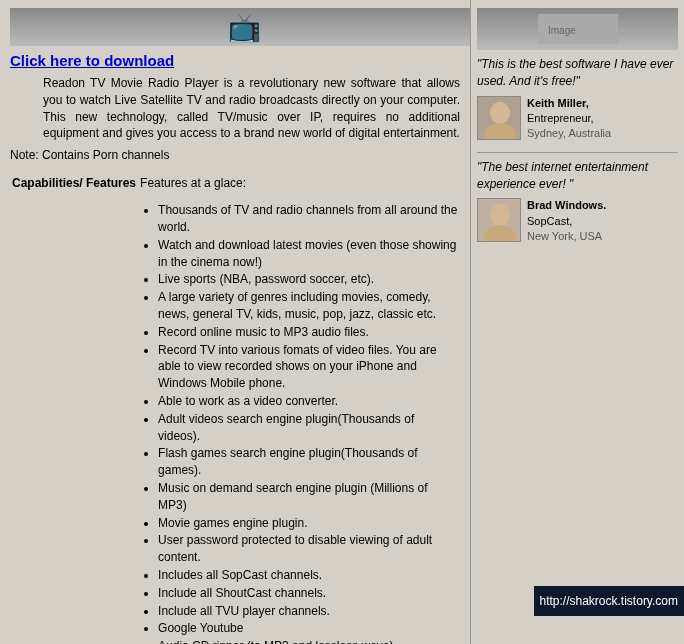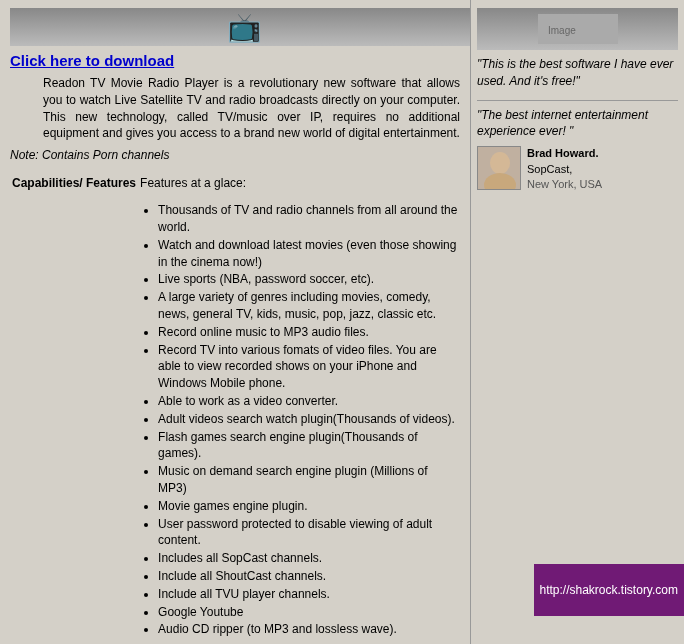--- a/index.html
+++ b/index.html
@@ -38,21 +38,20 @@
     .description {
       font-size: 12px;
       color: #000;
       line-height: 1.4;
       margin-bottom: 6px;
       text-align: justify;
       margin-left: 33px;
     }
     .note {
       font-size: 12px;
-      font-style: italic;
       margin-bottom: 10px;
       color: #000;
     }
     .section-table {
       width: 100%;
       border-collapse: collapse;
       margin-bottom: 8px;
     }
     .section-table td {
       vertical-align: top;
@@ -74,24 +73,24 @@
     }
     ul.features-list li {
       margin-bottom: 1px;
       font-size: 12px;
       line-height: 1.4;
     }
     .url-overlay {
       position: fixed;
       bottom: 28px;
       right: 0;
-      background: #701a75;
+      background: #0f172a;
       color: #fff;
       font-size: 12px;
-      padding: 19px 6px;
+      padding: 8px 6px;
       z-index: 100;
     }
     
     .testimonial-block {
       margin-bottom: 10px;
     }
     .testimonial-quote {
       font-style: italic;
       font-size: 12px;
       color: #000;
@@ -175,21 +174,21 @@
         <td>
           <div class="features-header">Features at a glace:</div>
           <ul class="features-list" id="features-ul">
                 <li>Thousands of TV and radio channels from all around the world.</li>
                 <li>Watch and download latest movies (even those showing in the cinema now!)</li>
                 <li>Live sports (NBA, password soccer, etc).</li>
                 <li>A large variety of genres including movies, comedy, news, general TV, kids, music, pop, jazz, classic etc.</li>
                 <li>Record online music to MP3 audio files.</li>
                 <li>Record TV into various fomats of video files. You are able to view recorded shows on your iPhone and Windows Mobile phone.</li>
                 <li>Able to work as a video converter.</li>
-                <li>Adult videos search watch plugin(Thousands of videos).</li>
+                <li>Adult videos search engine plugin(Thousands of videos).</li>
                 <li>Flash games search engine plugin(Thousands of games).</li>
                 <li>Music on demand search engine plugin (Millions of MP3)</li>
                 <li>Movie games engine plugin.</li>
                 <li>User password protected to disable viewing of adult content.</li>
                 <li>Includes all SopCast channels.</li>
                 <li>Include all ShoutCast channels.</li>
                 <li>Include all TVU player channels.</li>
                 <li>Google Youtube</li>
                 <li>Audio CD ripper (to MP3 and lossless wave).</li>
               </ul>
@@ -204,36 +203,50 @@
     <div class="right-top-image">
 
       <svg width="80" height="30">
         <rect width="80" height="30" fill="#aaa"></rect>
         <text x="10" y="20" font-size="10" fill="#666">Image</text>
       </svg>
     </div>
 
     <div class="testimonial-block">
       <div class="testimonial-quote">"This is the best software I have ever used. And it's free!"</div>
+      <div class="testimonial-person">
+        <div class="avatar">
+          <svg width="44" height="44">
+            <rect width="44" height="44" fill="#b0a090"></rect>
+            <ellipse cx="22" cy="16" rx="10" ry="11" fill="#d4b896"></ellipse>
+            <ellipse cx="22" cy="38" rx="16" ry="12" fill="#c8a87c"></ellipse>
+          </svg>
+        </div>
+        <div class="person-info">
+          <div class="person-name">Keith Miller,</div>
+          <div>Entrepreneur,</div>
+          <div class="person-location">Sydney, Australia</div>
+        </div>
+      </div>
     </div>
 
     <hr class="divider">
 
     <div class="testimonial-block">
       <div class="testimonial-quote">"The best internet entertainment experience ever! "</div>
       <div class="testimonial-person">
         <div class="avatar">
           <svg width="44" height="44">
             <rect width="44" height="44" fill="#c0b0a0"></rect>
             <ellipse cx="22" cy="16" rx="10" ry="11" fill="#d4b896"></ellipse>
             <ellipse cx="22" cy="38" rx="16" ry="12" fill="#c8a87c"></ellipse>
           </svg>
         </div>
         <div class="person-info">
-          <div class="person-name">Brad Howard.</div>
+          <div class="person-name">Brad Windows.</div>
           <div>SopCast,</div>
           <div class="person-location">New York, USA</div>
         </div>
       </div>
     </div>
   </div>
 </div>
 
 <div class="url-overlay">http://shakrock.tistory.com</div>
 

